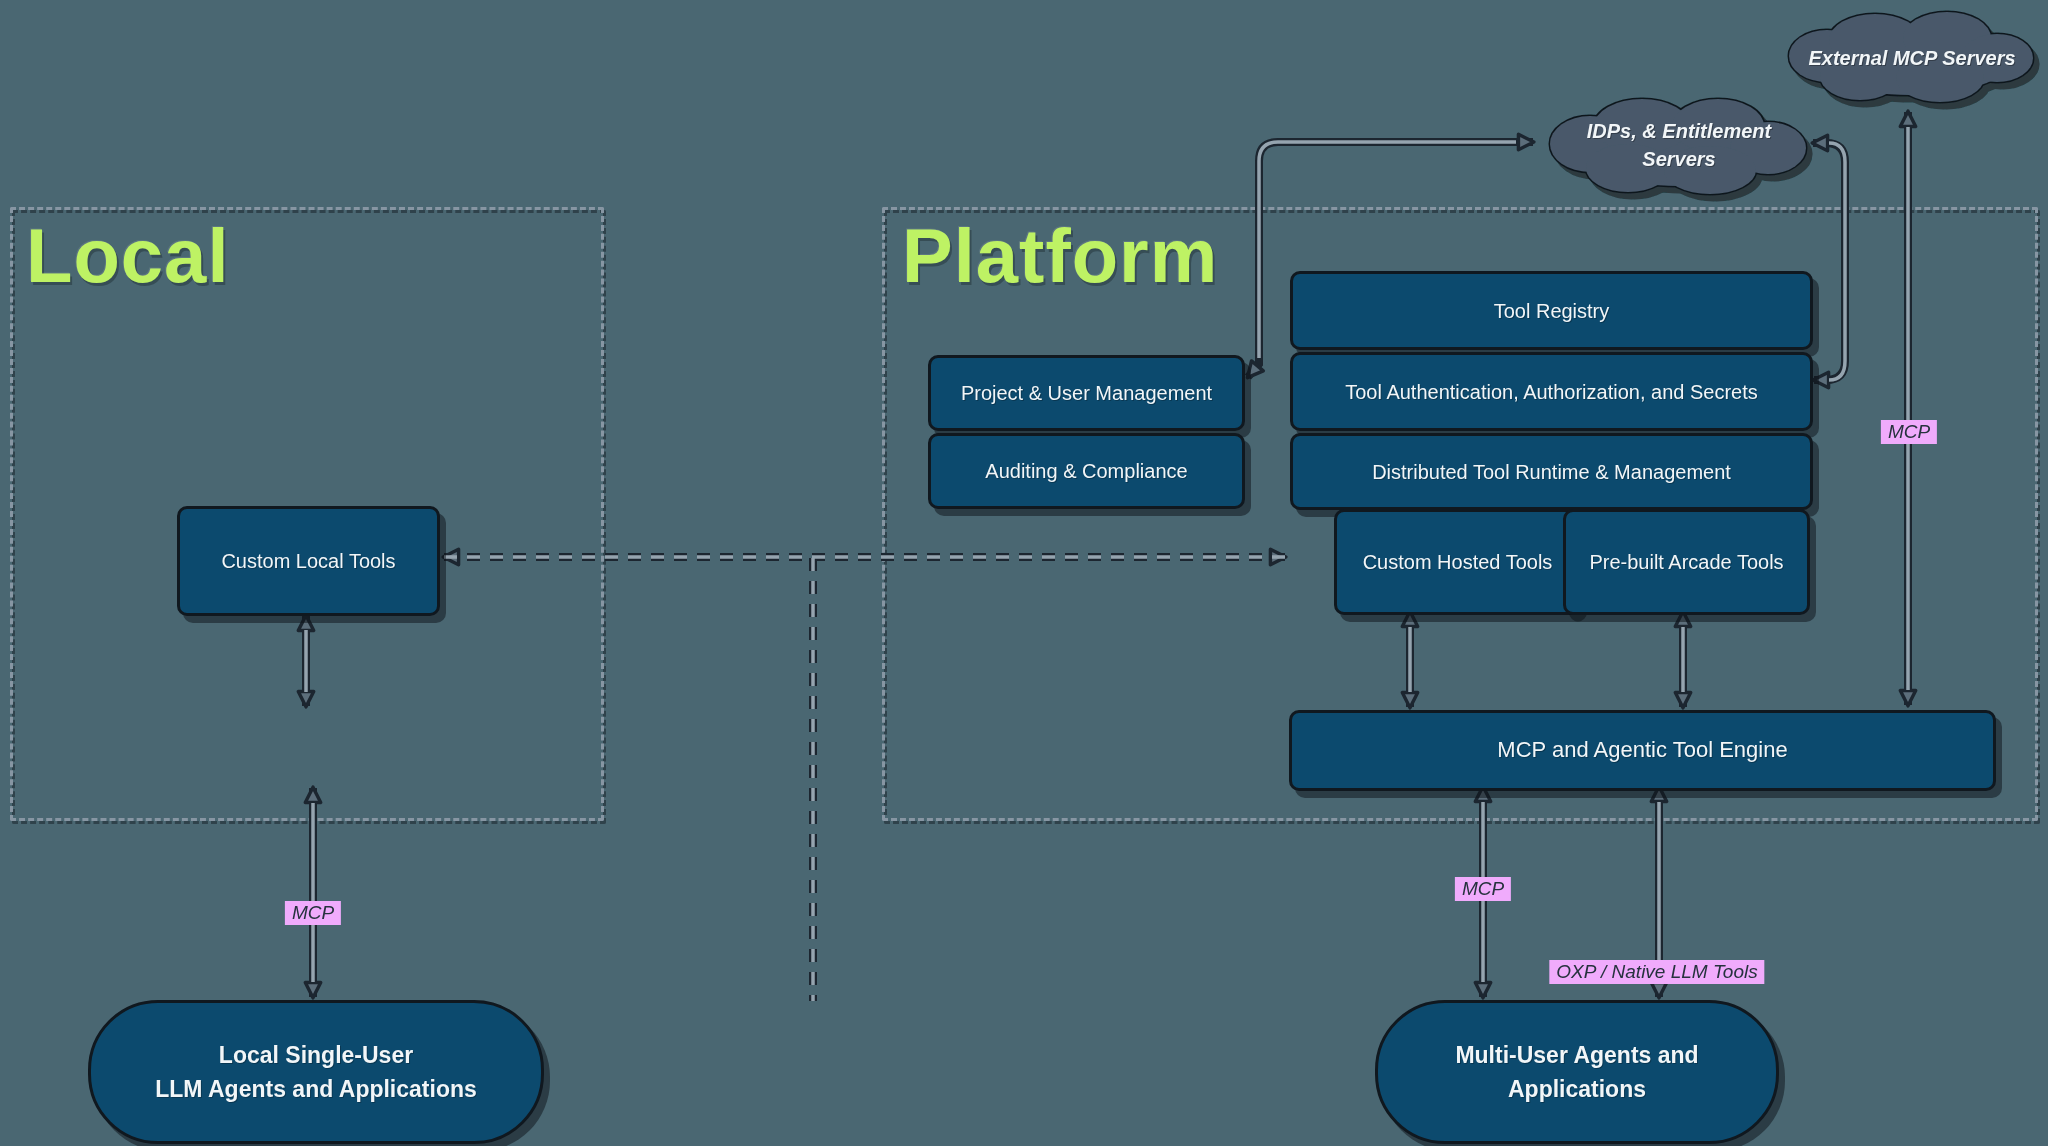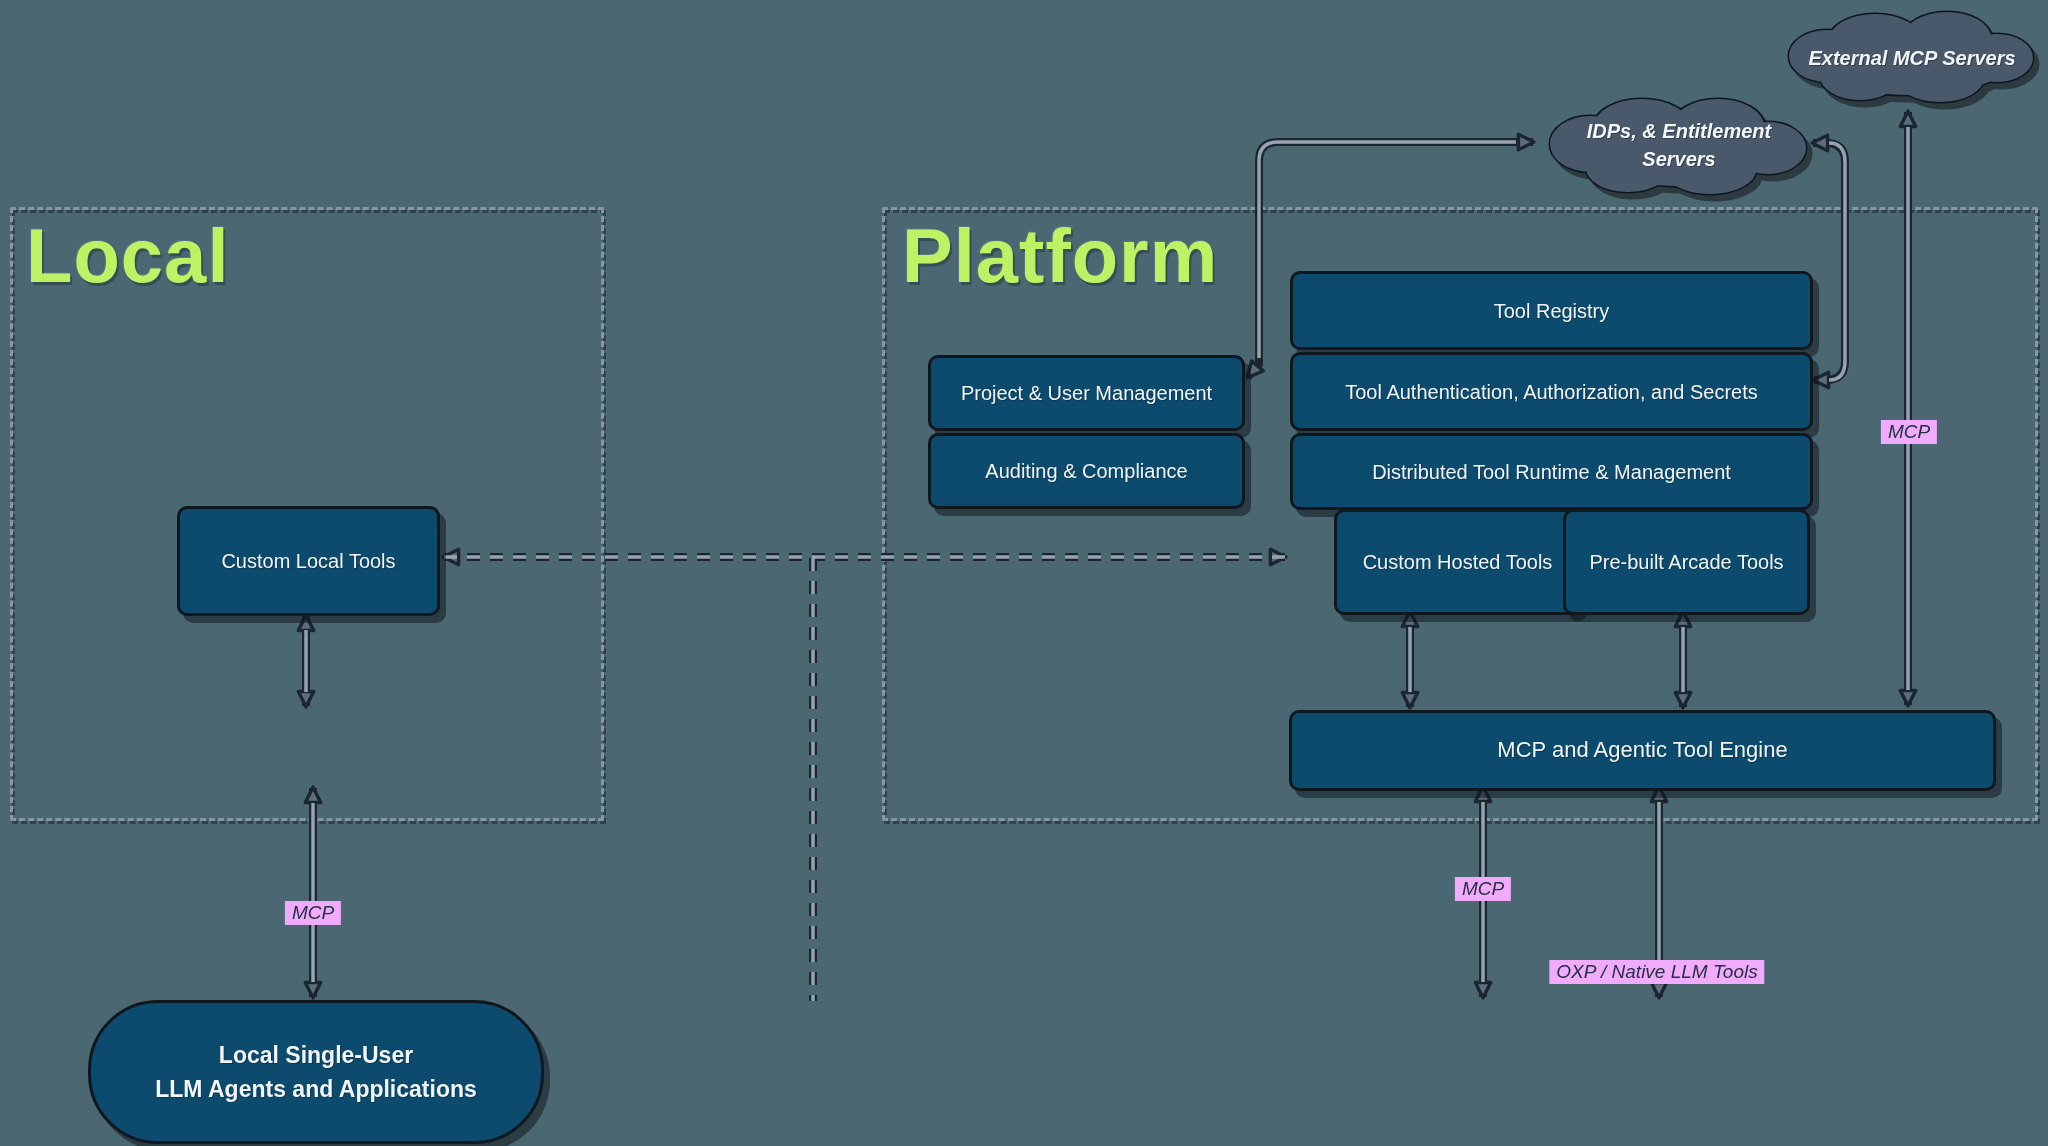--- a/index.html
+++ b/index.html
@@ -173,19 +173,23 @@
     </div>
 
   <div class="node" id="n-custom-local">
       <span>Custom Local Tools</span>
     </div>
 
   <div class="node stadium" id="n-local-agents">
     <span>Local Single-User</span>
     <span>LLM Agents and Applications</span>
   </div>
+  <div class="node stadium" id="n-multi-user">
+    <span>Multi-User Agents and</span>
+    <span>Applications</span>
+  </div>
 
   <span class="edge-label" style="left:313px;top:881px;">MCP</span>
   <span class="edge-label" style="left:1909px;top:400px;">MCP</span>
   <span class="edge-label" style="left:1483px;top:857px;">MCP</span>
   <span class="edge-label" style="left:1657px;top:940px;">OXP / Native LLM Tools</span>
 
 </div>
 
 </body></html>

